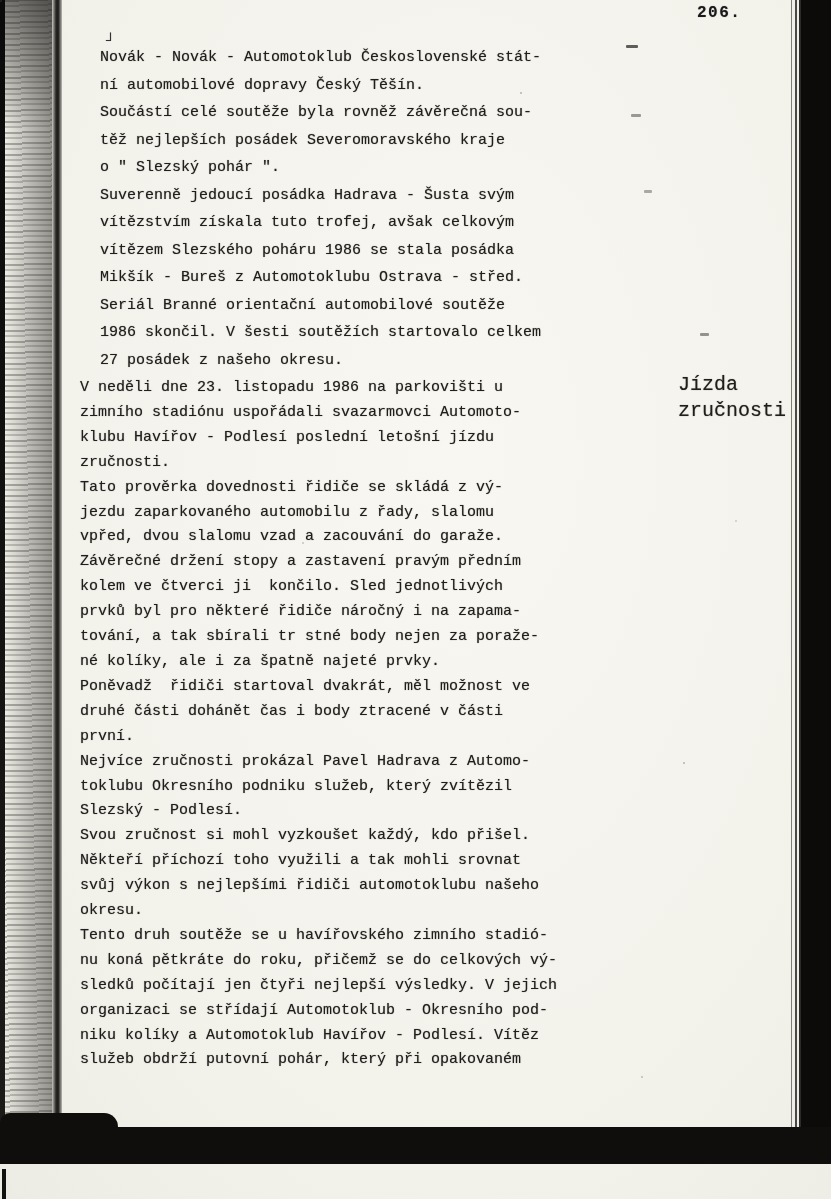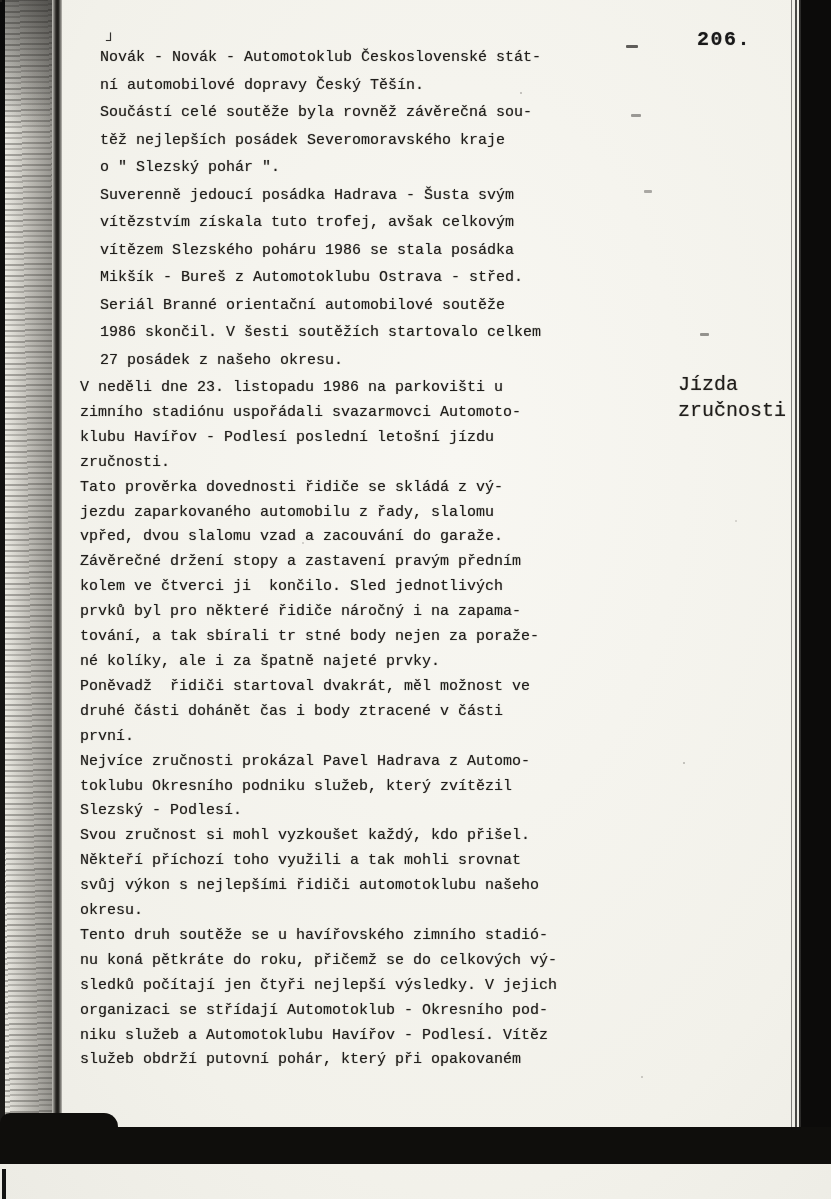--- a/index.html
+++ b/index.html
@@ -11,22 +11,22 @@
   
   .tline{
     white-space:pre;color:#201e1b;
     text-shadow:0 0 1px rgba(35,32,28,.55);
   }
   .block{position:absolute;font-size:15px;}
   .block1{left:100px;top:44px;line-height:27.5px;}
   .block2{left:80px;top:376px;line-height:24.9px;}
   .margin-note{position:absolute;left:678px;top:372px;font-size:20px;line-height:25.5px;}
   .pagenum{
-    position:absolute;left:697px;top:4px;font-size:20px;font-weight:bold;
-    letter-spacing:1.5px;color:#191919;text-shadow:0 0 1px rgba(0,0,0,.45);margin-top:24px;
+    position:absolute;left:697px;top:4px;font-size:16px;font-weight:bold;
+    letter-spacing:1.5px;color:#191919;text-shadow:0 0 1px rgba(0,0,0,.45);
   }
   
   .edge-left{position:absolute;left:0;top:0;width:5px;height:1132px;
     background:linear-gradient(180deg,#0a0a0a,#1c1b19);}
   .gutter{position:absolute;left:5px;top:0;width:47px;height:1130px;
     background:
       linear-gradient(90deg, rgba(245,244,239,0) 0%, rgba(95,92,87,.36) 55%, rgba(62,60,56,.5) 100%),
       repeating-linear-gradient(178deg,
         rgba(52,50,46,.38) 0 2px, rgba(152,149,142,.08) 2px 5px,
         rgba(74,72,67,.30) 5px 7px, rgba(182,179,170,.06) 7px 11px);}
@@ -117,21 +117,21 @@
       <div class="tline">toklubu Okresního podniku služeb, který zvítězil</div>
       <div class="tline">Slezský - Podlesí.</div>
       <div class="tline">Svou zručnost si mohl vyzkoušet každý, kdo přišel.</div>
       <div class="tline">Někteří příchozí toho využili a tak mohli srovnat</div>
       <div class="tline">svůj výkon s nejlepšími řidiči automotoklubu našeho</div>
       <div class="tline">okresu.</div>
       <div class="tline">Tento druh soutěže se u havířovského zimního stadió-</div>
       <div class="tline">nu koná pětkráte do roku, přičemž se do celkových vý-</div>
       <div class="tline">sledků počítají jen čtyři nejlepší výsledky. V jejich</div>
       <div class="tline">organizaci se střídají Automotoklub - Okresního pod-</div>
-      <div class="tline">niku služeb a Automotoklubu Havířov - Podlesí. Vítěz</div>
+      <div class="tline">niku kolíky a Automotoklub Havířov - Podlesí. Vítěz</div>
       <div class="tline">služeb obdrží putovní pohár, který při opakovaném</div>
     </div>
 
   <div class="margin-note">
       <div class="tline">Jízda</div>
       <div class="tline">zručnosti</div>
     </div>
 
 </div>
 

